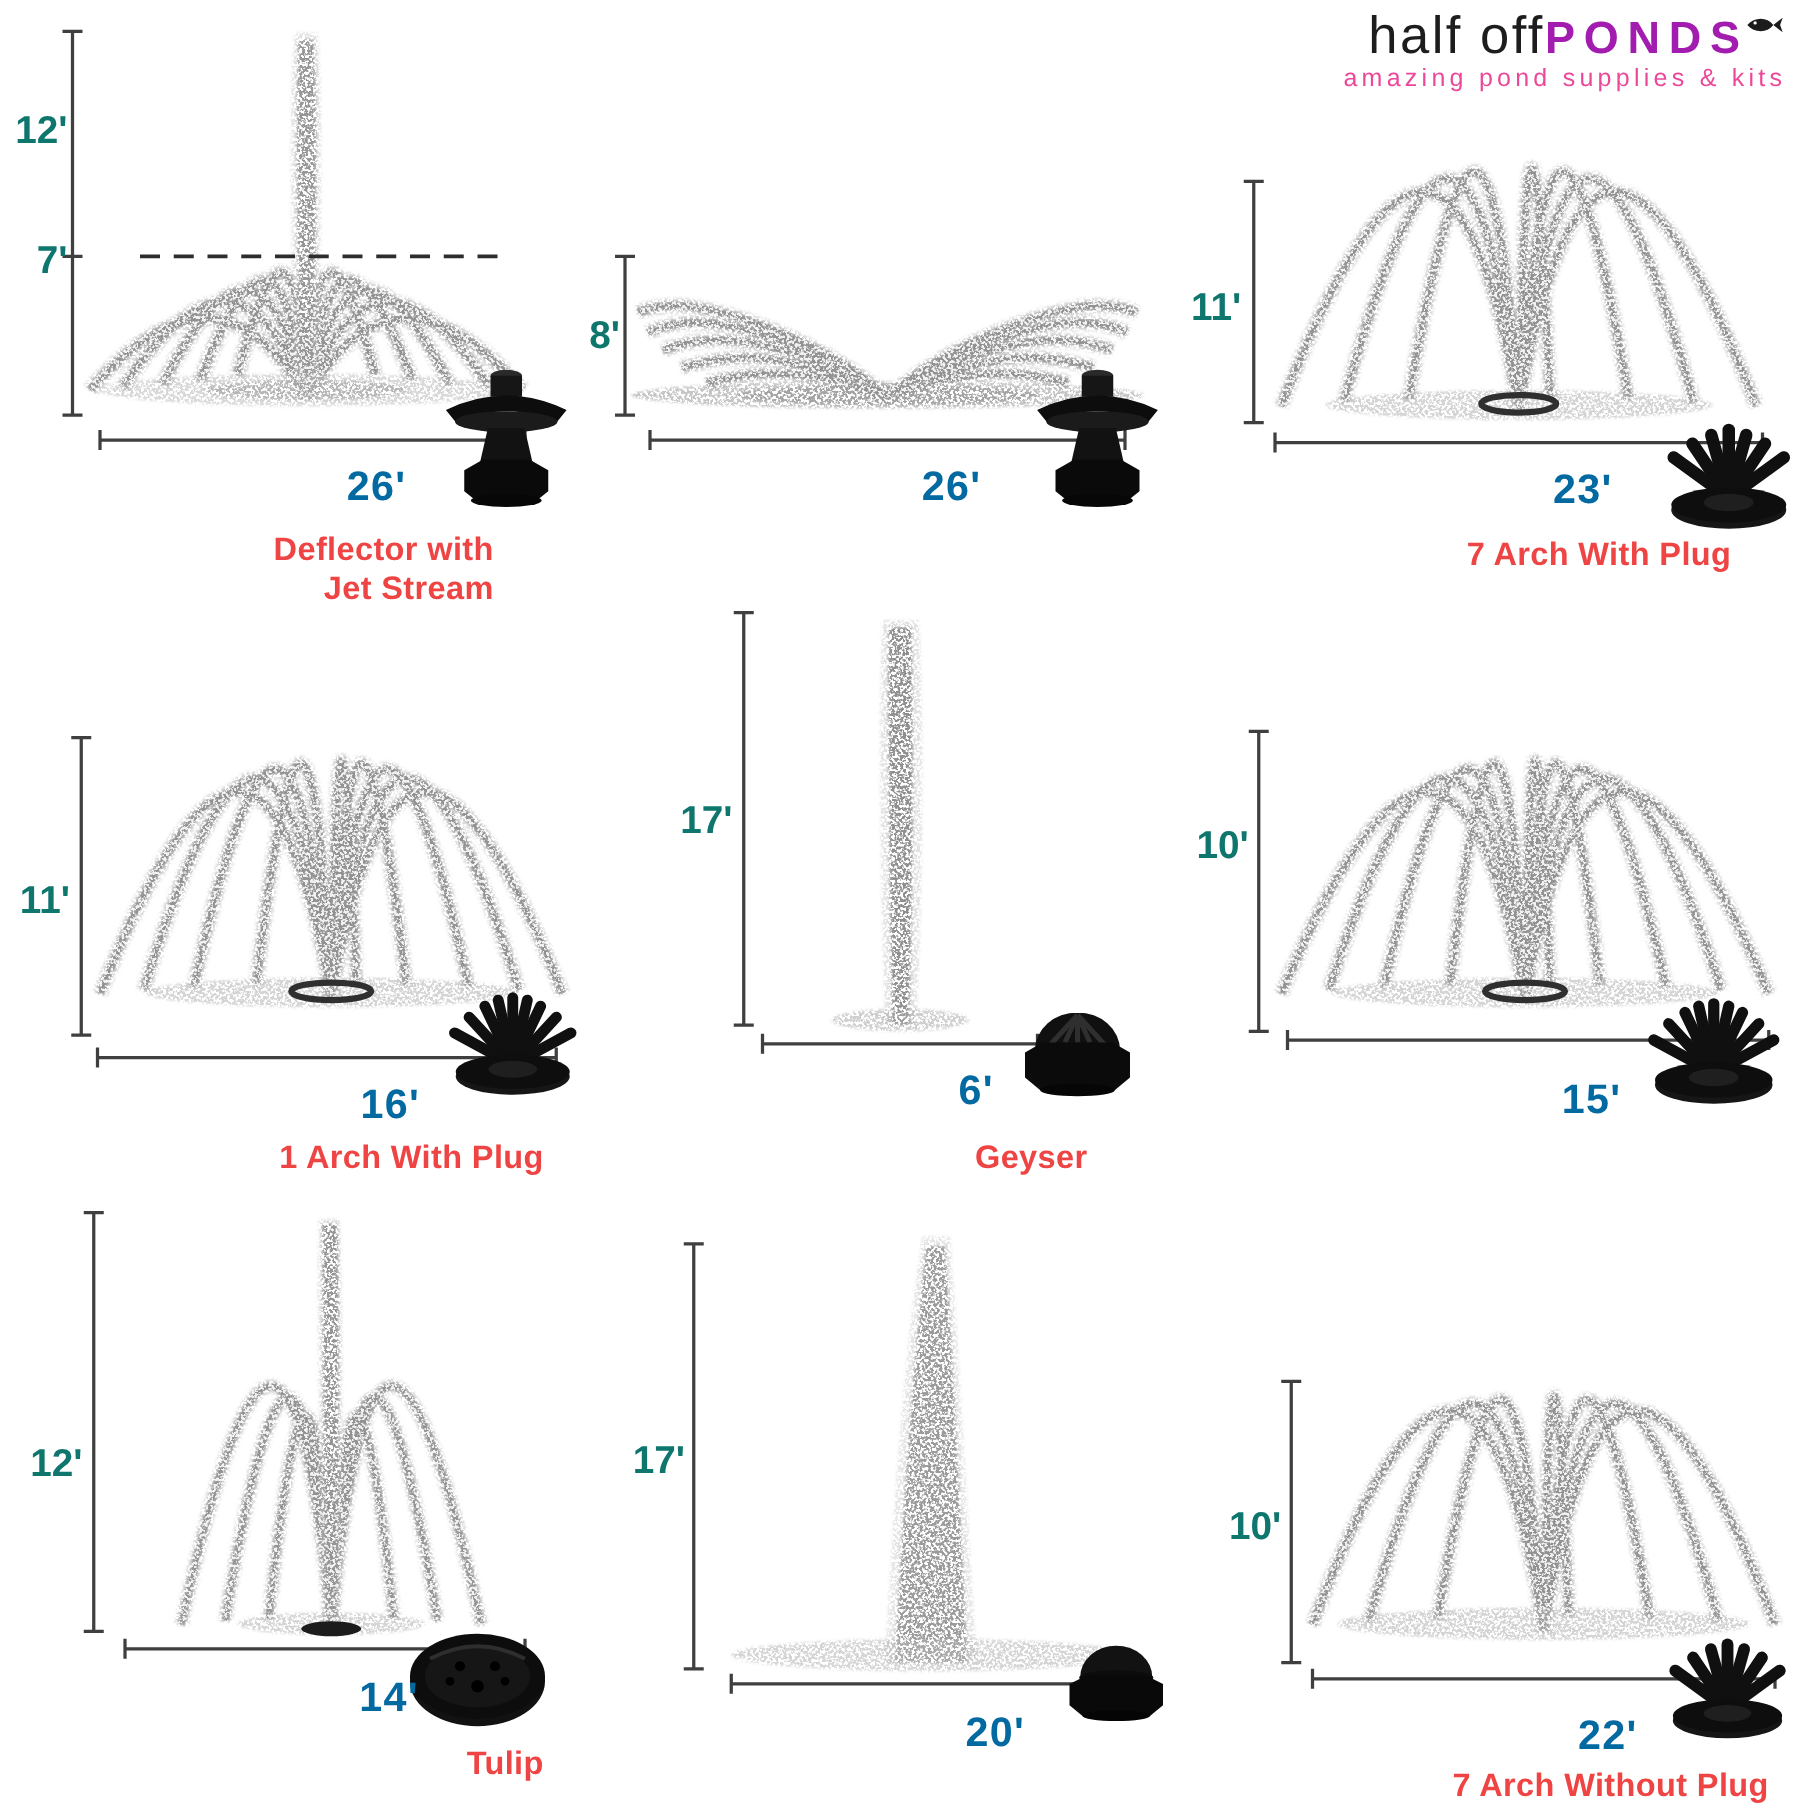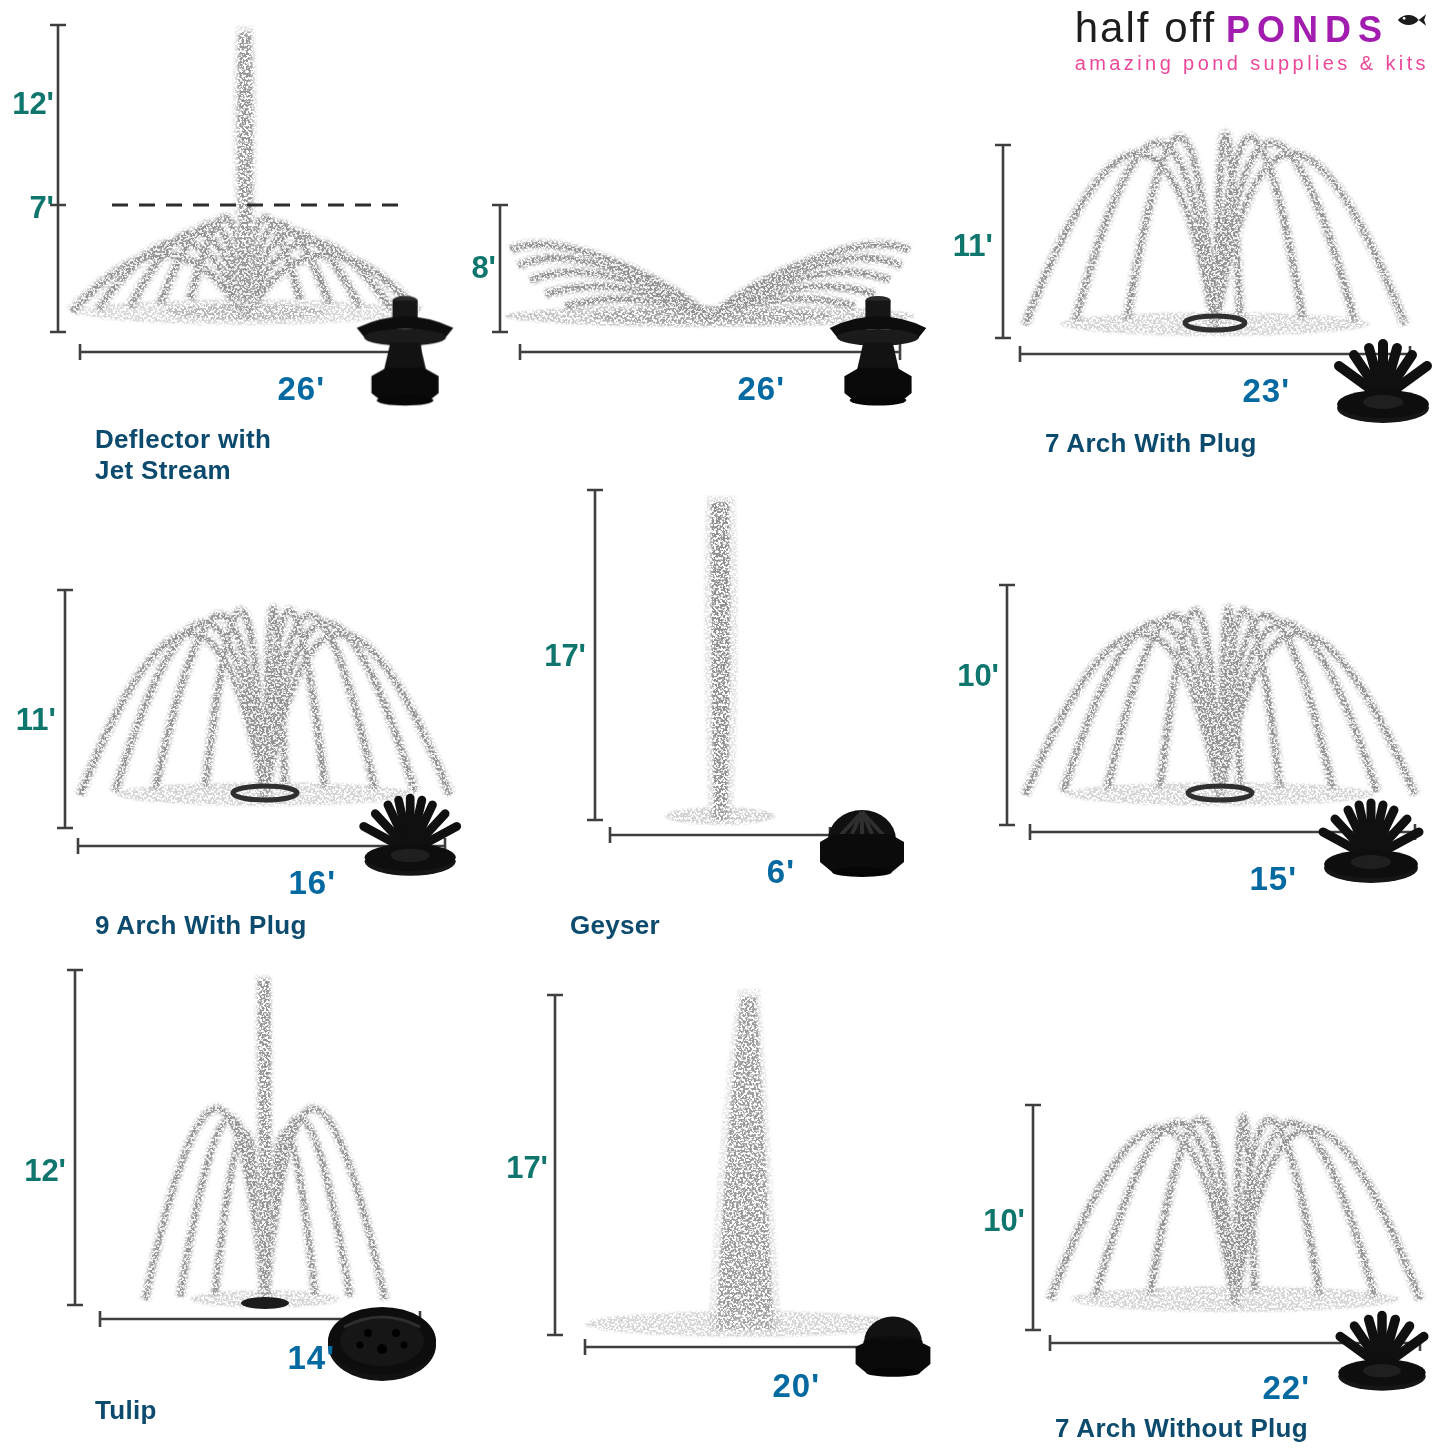--- a/index.html
+++ b/index.html
@@ -5,25 +5,25 @@
   html,body{margin:0;padding:0}
   body{
     width:1445px;height:1452px;position:relative;overflow:hidden;
     background:#ffffff;color:#161616;
     font-family:"Liberation Sans", sans-serif;
   }
   .cell{position:absolute}
   .art{position:absolute;left:0;top:0;width:100%;height:100%;display:block}
   .mlabel{position:absolute;font-weight:700;font-size:31px;color:#0f766e;text-align:right;white-space:nowrap}
   .wlabel{position:absolute;font-weight:700;font-size:33px;color:#0369a1;text-align:right;letter-spacing:1px}
-  .name{position:absolute;font-weight:700;font-size:26px;color:#0c4a6e;text-align:left;letter-spacing:.3px;line-height:1.18}
+  .name{position:absolute;font-weight:700;font-size:26px;color:#ef4444;text-align:right;letter-spacing:.3px;line-height:1.18}
   .ruler{stroke:#3f3f3f;stroke-width:2.6;fill:none}
   .dash{stroke:#2d2d2d;stroke-width:3;fill:none;stroke-dasharray:16 11}
   .logo{position:absolute;top:6px;right:16px;text-align:right;line-height:1.05}
-  .brandrow{display:flex;align-items:baseline;justify-content:space-between;gap:0}
+  .brandrow{display:flex;align-items:baseline;justify-content:flex-end;gap:0}
   .brand-light{font-size:42px;font-weight:400;letter-spacing:2px;color:#1d1d1d}
   .brand-bold{font-size:36px;font-weight:700;letter-spacing:7px;color:#a21caf}
   .fish{width:34px;height:20px;position:relative;top:-12px;margin-left:-4px}
   .tagline{font-size:20px;letter-spacing:3.4px;color:#ec4899;margin-top:3px;font-weight:400}
 </style>
 </head>
 <body>
 
 <svg width="0" height="0" style="position:absolute">
   <defs>
@@ -245,21 +245,21 @@
       <ellipse cx="265" cy="314" rx="150" ry="12" fill="#b0b0b0" opacity="0.55"></ellipse>
     </g>
     <ellipse cx="265" cy="313" rx="32" ry="7" fill="none" stroke="#2f2f2f" stroke-width="5"></ellipse>
     <path class="ruler" d="M57,110 h16 M65,110 V348 M57,348 h16"></path>
     <path class="ruler" d="M78,358 v16 M78,366 H445 M445,358 v16"></path>
     <use href="#nzCluster9" transform="translate(352,292) scale(0.97)"></use>
   </svg>
   <div class="mlabel" style="left:8px;top:222px;width:48px">11'</div>
   <div class="wlabel" style="left:186px;top:384px;width:150px">16'</div>
   <div class="name" style="left:95px;top:430px;width:340px">
-    <div>9 Arch With Plug</div>
+    <div>1 Arch With Plug</div>
   </div>
 </section>
 
 <section class="cell" style="left:470px;top:480px;width:475px;height:475px">
   <svg class="art" viewBox="0 0 475 475">
     <g filter="url(#sprayDots)">
       <path d="M238,340 C235,240 232,100 236,16 L265,16 C270,100 268,240 263,340 Z" fill="#c6c6c6" opacity="0.5"></path>
       <path d="M244,340 C242,250 240,120 241,22 L259,22 C261,120 260,250 257,340 Z" fill="#8f8f8f"></path>
       <ellipse cx="250" cy="336" rx="55" ry="9" fill="#a8a8a8" opacity="0.55"></ellipse>
     </g>

